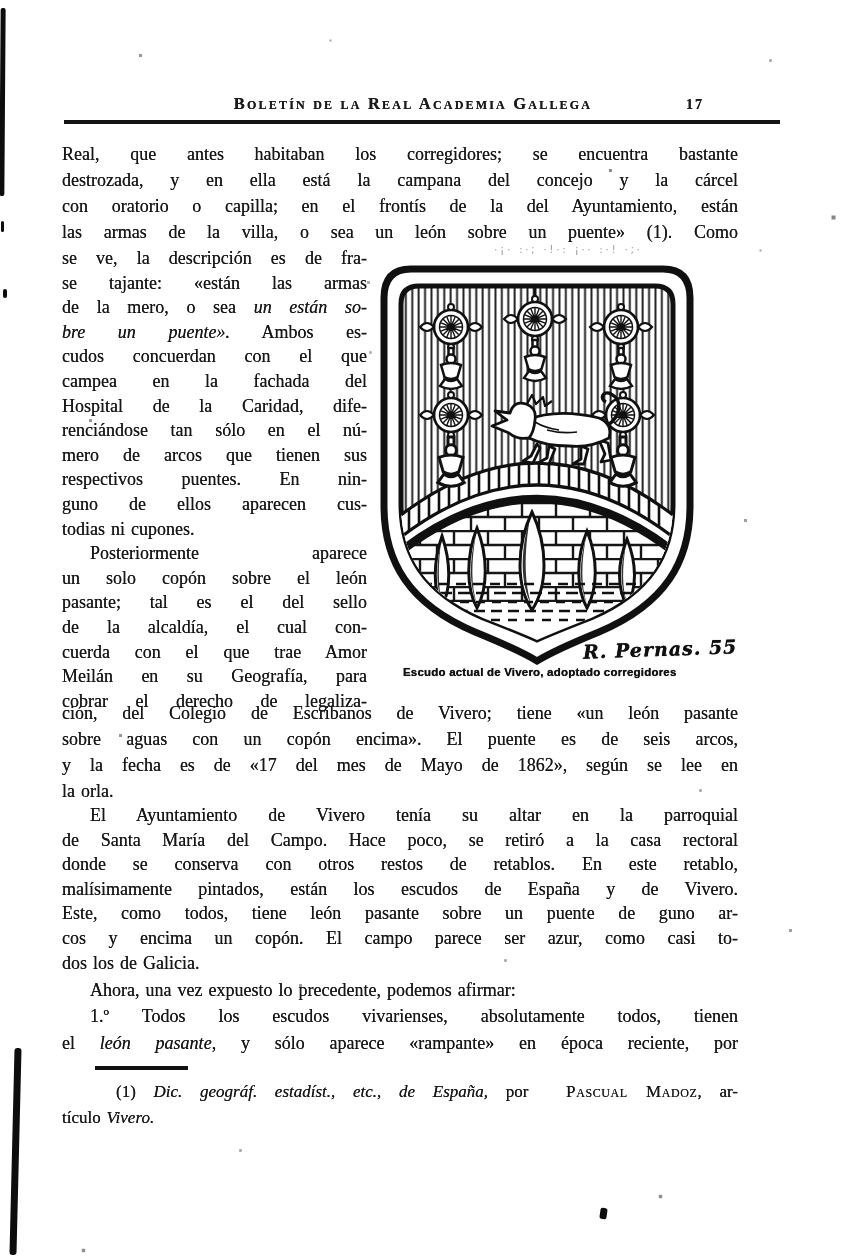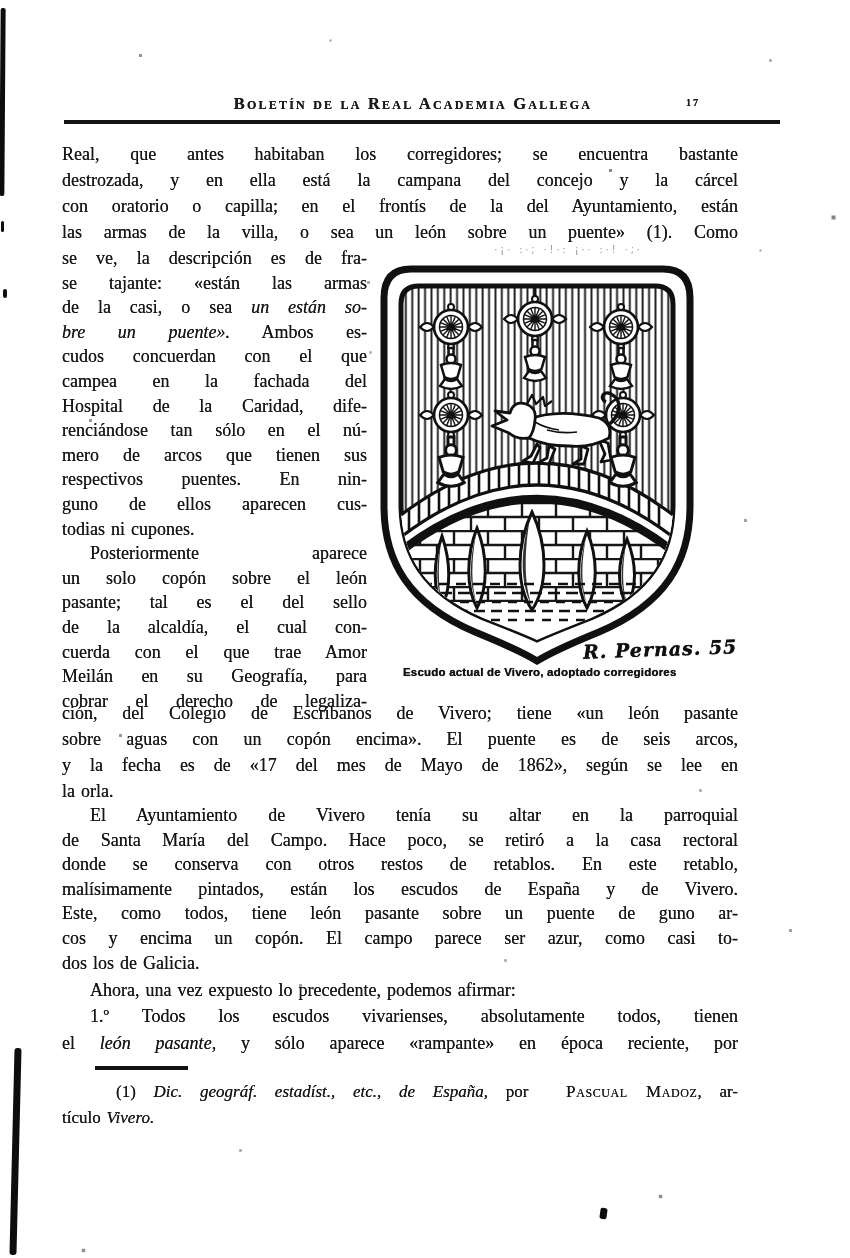--- a/index.html
+++ b/index.html
@@ -9,21 +9,21 @@
     font-family:"Liberation Serif", serif; color:#161616;
   }
   .abs{position:absolute;}
   
   .hdr-title{
     left:228px; top:94px; width:370px; text-align:center;
     font-variant:small-caps; font-weight:700; font-size:16.5px; line-height:20px;
     letter-spacing:2.2px; color:#1b1b1b; text-shadow:0 0 .6px #222;
   }
   .hdr-pagenum{
-    left:686px; top:97px; font-size:10px; font-weight:700; letter-spacing:2px;
+    left:686px; top:97px; font-size:14px; font-weight:700; letter-spacing:2px;
     color:#1b1b1b; text-shadow:0 0 .6px #222;
   }
   .hdr-rule{ left:64px; top:120px; width:716px; height:3.5px; background:#141414; }
   
   .tblock{ font-size:18px; color:#171717; text-shadow:0 0 .55px rgba(10,10,10,.85); word-spacing:1.5px;}
   .line{ text-align:justify; text-align-last:justify; }
   .line.end{ text-align-last:left; }
   .line.in{ text-indent:28px; }
   #para1{ left:62px; top:141px; width:676px; line-height:26px; }
   #column{ left:62px; top:246px; width:305px; line-height:24.6px; }
@@ -84,21 +84,21 @@
   <div class="abs tblock" id="para1">
       <div class="line"><span>Real, que antes habitaban los corregidores; se encuentra bastante</span></div>
       <div class="line"><span>destrozada, y en ella está la campana del concejo y la cárcel</span></div>
       <div class="line"><span>con oratorio o capilla; en el frontís de la del Ayuntamiento, están</span></div>
       <div class="line"><span>las armas de la villa, o sea un león sobre un puente» (1). Como</span></div>
     </div>
 
   <div class="abs tblock" id="column">
       <div class="line"><span>se ve, la descripción es de fra-</span></div>
       <div class="line"><span>se tajante: «están las armas</span></div>
-      <div class="line"><span>de la casi, o sea </span><span class="s-i">un están so-</span></div>
+      <div class="line"><span>de la mero, o sea </span><span class="s-i">un están so-</span></div>
       <div class="line"><span class="s-i">bre un puente».</span><span> Ambos es-</span></div>
       <div class="line"><span>cudos concuerdan con el que</span></div>
       <div class="line"><span>campea en la fachada del</span></div>
       <div class="line"><span>Hospital de la Caridad, dife-</span></div>
       <div class="line"><span>renciándose tan sólo en el nú-</span></div>
       <div class="line"><span>mero de arcos que tienen sus</span></div>
       <div class="line"><span>respectivos puentes. En nin-</span></div>
       <div class="line"><span>guno de ellos aparecen cus-</span></div>
       <div class="line end"><span>todias ni cupones.</span></div>
       <div class="line in"><span>Posteriormente aparece</span></div>

